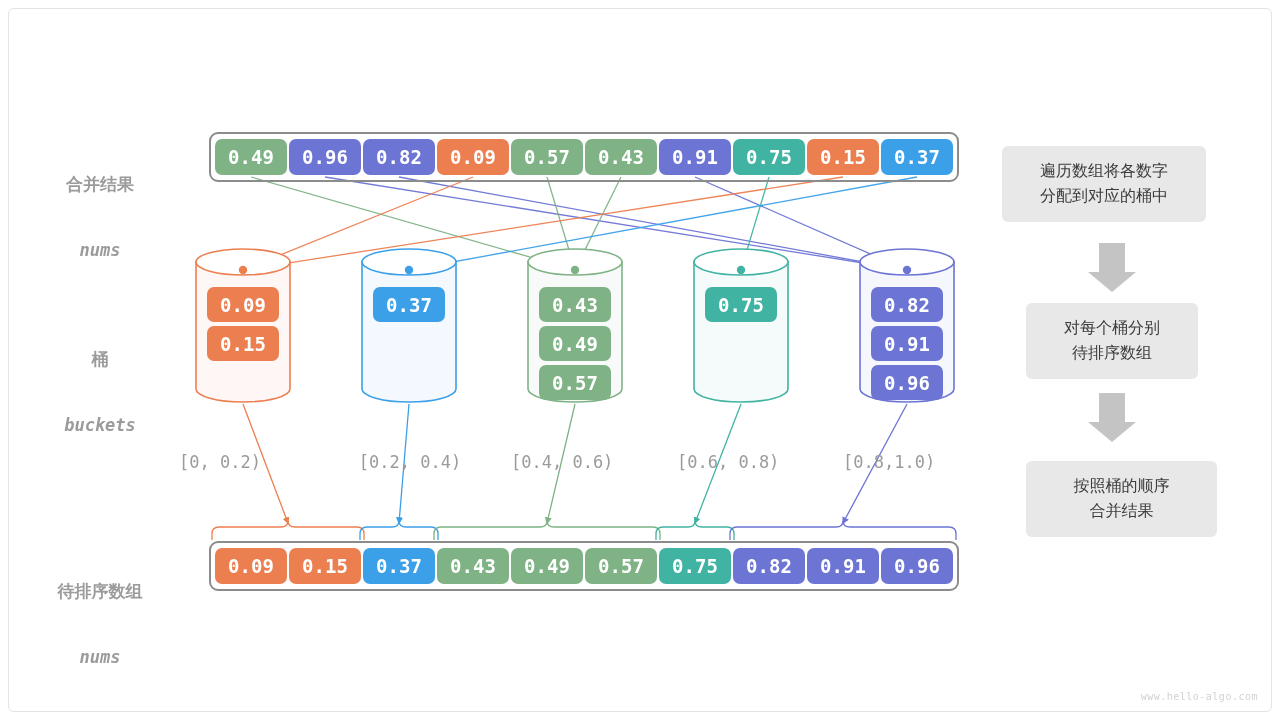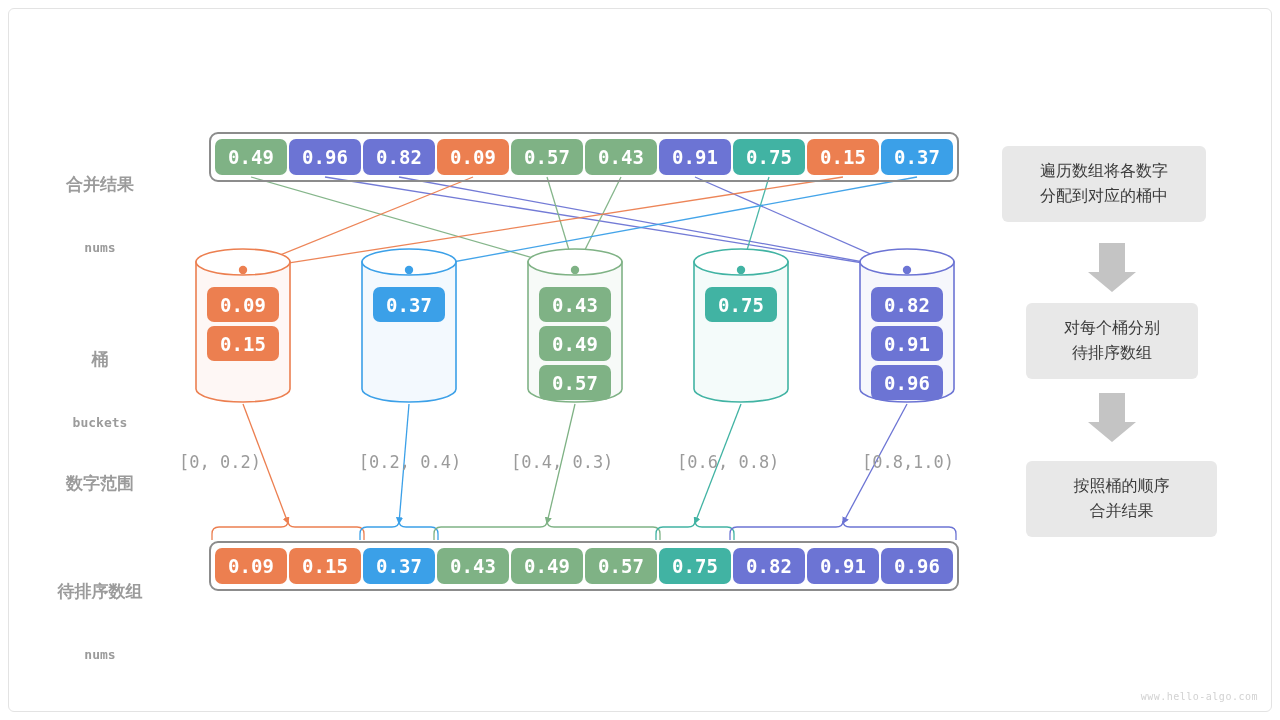--- a/index.html
+++ b/index.html
@@ -15,21 +15,21 @@
     border:1px solid #e3e3e3;border-radius:6px;box-sizing:border-box;
     background:#fff;
   }
   svg#canvas{position:absolute;left:0;top:0;width:1280px;height:720px;}
 
   .lbl{
     position:absolute;text-align:center;color:#9b9b9b;
     font-weight:bold;line-height:1.35;white-space:pre;
   }
   .lbl .cn{font-size:17px;display:block;}
-  .lbl .en{font-size:13px;display:block;font-family:"DejaVu Sans Mono","Liberation Mono",monospace;}
+  .lbl .en{font-size:17px;display:block;font-family:"DejaVu Sans Mono","Liberation Mono",monospace;font-style:italic;}
 
   .cell{
     position:absolute;box-sizing:border-box;
     border-radius:7px;color:#fff;
     font-family:"DejaVu Sans Mono","Liberation Mono",monospace;
     font-size:19px;font-weight:bold;
     display:flex;align-items:center;justify-content:center;
     letter-spacing:0px;
   }
   .arrbox{
@@ -174,23 +174,20 @@
     </svg>
 
   <div class="lbl" style="left:20px;top:130px;width:160px;">
     <span class="cn">合并结果</span>
     <span class="en">nums</span>
   </div>
   <div class="lbl" style="left:20px;top:305px;width:160px;">
     <span class="cn">桶</span>
     <span class="en">buckets</span>
   </div>
-  <div class="lbl" style="left:20px;top:429px;width:160px;">
-    <span class="cn">数字范围</span>
-  </div>
   <div class="lbl" style="left:20px;top:537px;width:160px;">
     <span class="cn">待排序数组</span>
     <span class="en">nums</span>
   </div>
 
   <div id="input-layer">
       <div class="arrbox" style="left: 209px; top: 132px; width: 750px; height: 50px;"></div>
       <div class="cell" style="left: 215px; top: 139px; width: 72px; height: 36px; background: rgb(127, 178, 133);">0.49</div>
       <div class="cell" style="left: 289px; top: 139px; width: 72px; height: 36px; background: rgb(108, 116, 212);">0.96</div>
       <div class="cell" style="left: 363px; top: 139px; width: 72px; height: 36px; background: rgb(108, 116, 212);">0.82</div>
@@ -210,23 +207,23 @@
       <div class="cell" style="left: 539px; top: 326px; width: 72px; height: 35px; background: rgb(127, 178, 133);">0.49</div>
       <div class="cell" style="left: 539px; top: 365px; width: 72px; height: 35px; background: rgb(127, 178, 133);">0.57</div>
       <div class="cell" style="left: 705px; top: 287px; width: 72px; height: 35px; background: rgb(65, 179, 163);">0.75</div>
       <div class="cell" style="left: 871px; top: 287px; width: 72px; height: 35px; background: rgb(108, 116, 212);">0.82</div>
       <div class="cell" style="left: 871px; top: 326px; width: 72px; height: 35px; background: rgb(108, 116, 212);">0.91</div>
       <div class="cell" style="left: 871px; top: 365px; width: 72px; height: 35px; background: rgb(108, 116, 212);">0.96</div>
     </div>
   <div id="range-layer">
       <div class="rangelbl" style="left: 179px; top: 432px; width: 130px; text-align: left;">[0, 0.2)</div>
       <div class="rangelbl" style="left: 345px; top: 432px; width: 130px; text-align: center;">[0.2, 0.4)</div>
-      <div class="rangelbl" style="left: 511px; top: 432px; width: 130px; text-align: left;">[0.4, 0.3)</div>
+      <div class="rangelbl" style="left: 511px; top: 432px; width: 130px; text-align: left;">[0.4, 0.6)</div>
       <div class="rangelbl" style="left: 677px; top: 432px; width: 130px; text-align: left;">[0.6, 0.8)</div>
-      <div class="rangelbl" style="left: 843px; top: 432px; width: 130px; text-align: center;">[0.8,1.0)</div>
+      <div class="rangelbl" style="left: 843px; top: 432px; width: 130px; text-align: left;">[0.8,1.0)</div>
     </div>
   <div id="result-layer">
       <div class="arrbox" style="left: 209px; top: 541px; width: 750px; height: 50px;"></div>
       <div class="cell" style="left: 215px; top: 548px; width: 72px; height: 36px; background: rgb(236, 127, 80);">0.09</div>
       <div class="cell" style="left: 289px; top: 548px; width: 72px; height: 36px; background: rgb(236, 127, 80);">0.15</div>
       <div class="cell" style="left: 363px; top: 548px; width: 72px; height: 36px; background: rgb(59, 160, 232);">0.37</div>
       <div class="cell" style="left: 437px; top: 548px; width: 72px; height: 36px; background: rgb(127, 178, 133);">0.43</div>
       <div class="cell" style="left: 511px; top: 548px; width: 72px; height: 36px; background: rgb(127, 178, 133);">0.49</div>
       <div class="cell" style="left: 585px; top: 548px; width: 72px; height: 36px; background: rgb(127, 178, 133);">0.57</div>
       <div class="cell" style="left: 659px; top: 548px; width: 72px; height: 36px; background: rgb(65, 179, 163);">0.75</div>

